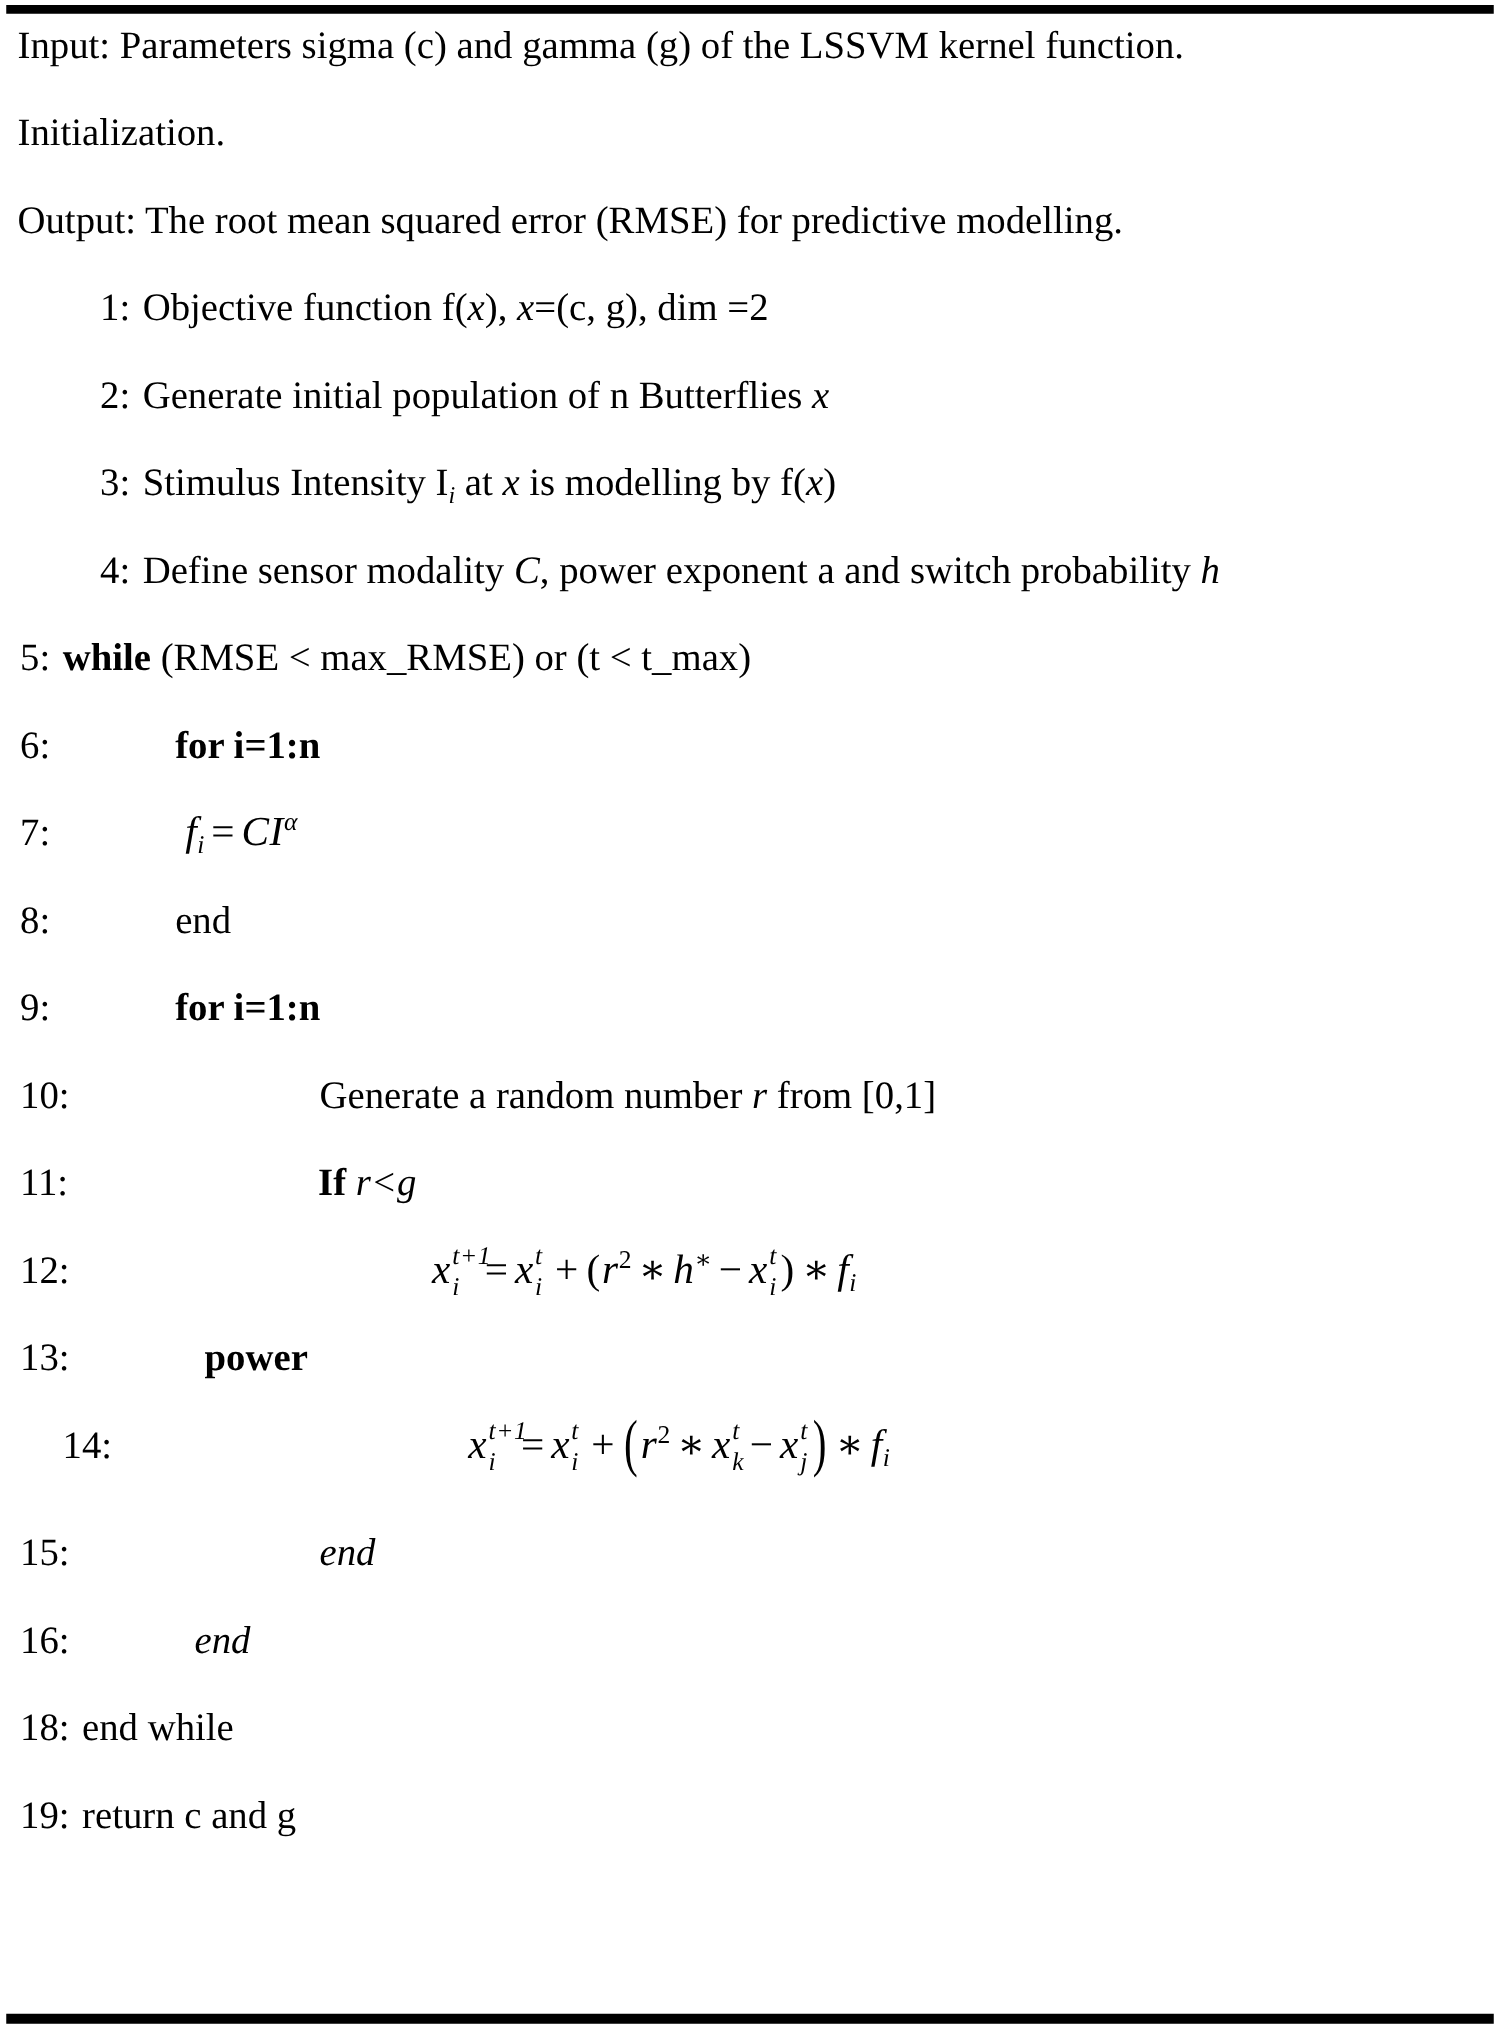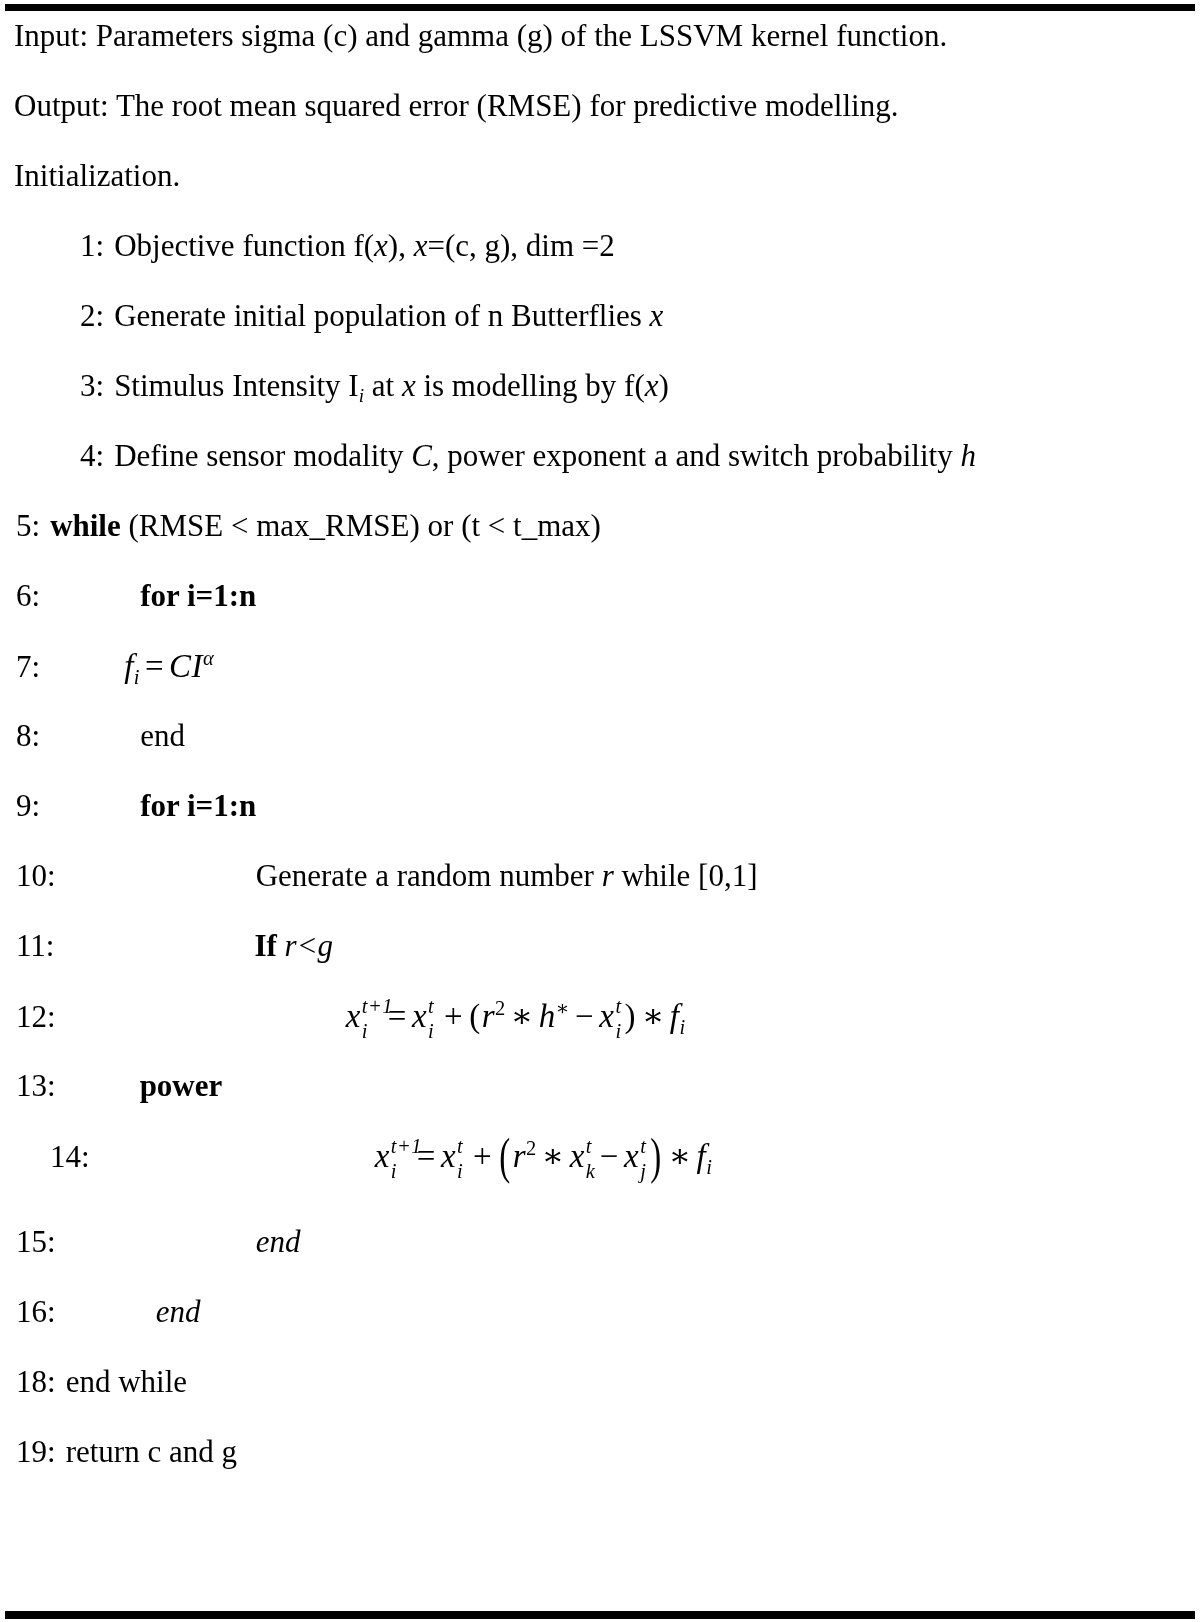--- a/index.html
+++ b/index.html
@@ -64,21 +64,21 @@
 
   
   .gutter-deep   { padding-left: 80px; }   
   .gutter-flush  { padding-left: 16px; }   
 
   .content { flex: 0 0 auto; font-size: 31px; }
 
   
   .ind-0  { margin-left: 10px; }
   .ind-2  { margin-left: 100px; }
-  .ind-3  { margin-left: 84px; }
+  .ind-3  { margin-left: 108px; }
   .ind-4  { margin-left: 200px; }
 
   .b { font-weight: bold; }
   .i { font-style: italic; }
 
   
   .math {
     font-family: "Liberation Serif", "DejaVu Serif", serif;
     font-style: italic;
     font-size: 33px;
@@ -134,25 +134,25 @@
 
   <div class="rule top"></div>
 
   <div class="body-area">
 
     <div class="line head">
       <span class="txt">Input: Parameters sigma (c) and gamma (g) of the LSSVM kernel function.</span>
     </div>
 
     <div class="line head">
+      <span class="txt">Initialization.</span>
+    </div>
+
+    <div class="line head">
       <span class="txt">Output: The root mean squared error (RMSE) for predictive modelling.</span>
-    </div>
-
-    <div class="line head">
-      <span class="txt">Initialization.</span>
     </div>
 
     <div class="line gutter-deep">
       <span class="num">1:</span>
       <span class="content ind-0"><span>Objective function f(</span><span class="i">x</span><span>), </span><span class="i">x</span><span>=(c, g), dim =2</span></span>
     </div>
 
     <div class="line gutter-deep">
       <span class="num">2:</span>
       <span class="content ind-0"><span>Generate initial population of n Butterflies </span><span class="i">x</span></span>
@@ -188,21 +188,21 @@
       <span class="content ind-2">end</span>
     </div>
 
     <div class="line gutter-flush">
       <span class="num">9:</span>
       <span class="content ind-2"><span class="b">for i=1:n</span></span>
     </div>
 
     <div class="line gutter-flush">
       <span class="num">10:</span>
-      <span class="content ind-4"><span>Generate a random number </span><span class="i">r</span><span> while [0,1]</span></span>
+      <span class="content ind-4"><span>Generate a random number </span><span class="i">r</span><span> from [0,1]</span></span>
     </div>
 
     <div class="line gutter-flush">
       <span class="num">11:</span>
       <span class="content ind-4"><span class="b">If </span><span class="i">r</span><span class="i">&lt;</span><span class="i">g</span></span>
     </div>
 
     <div class="line gutter-flush">
       <span class="num">12:</span>
       <span class="content math" style="margin-left:290px;"><span>x</span><span class="supsub"><sup>t+1</sup><sub>i</sub></span><span class="op" style="margin-left:22px;">=</span><span>x</span><span class="supsub"><sup>t</sup><sub>i</sub></span><span class="op" style="margin-left:12px;">+</span><span class="paren">(</span><span>r</span><sup class="upright">2</sup><span class="op">∗</span><span>h</span><sup class="star">∗</sup><span class="op">−</span><span>x</span><span class="supsub"><sup>t</sup><sub>i</sub></span><span class="paren" style="margin-left:9px;">)</span><span class="op">∗</span><span>f</span><sub>i</sub></span>

